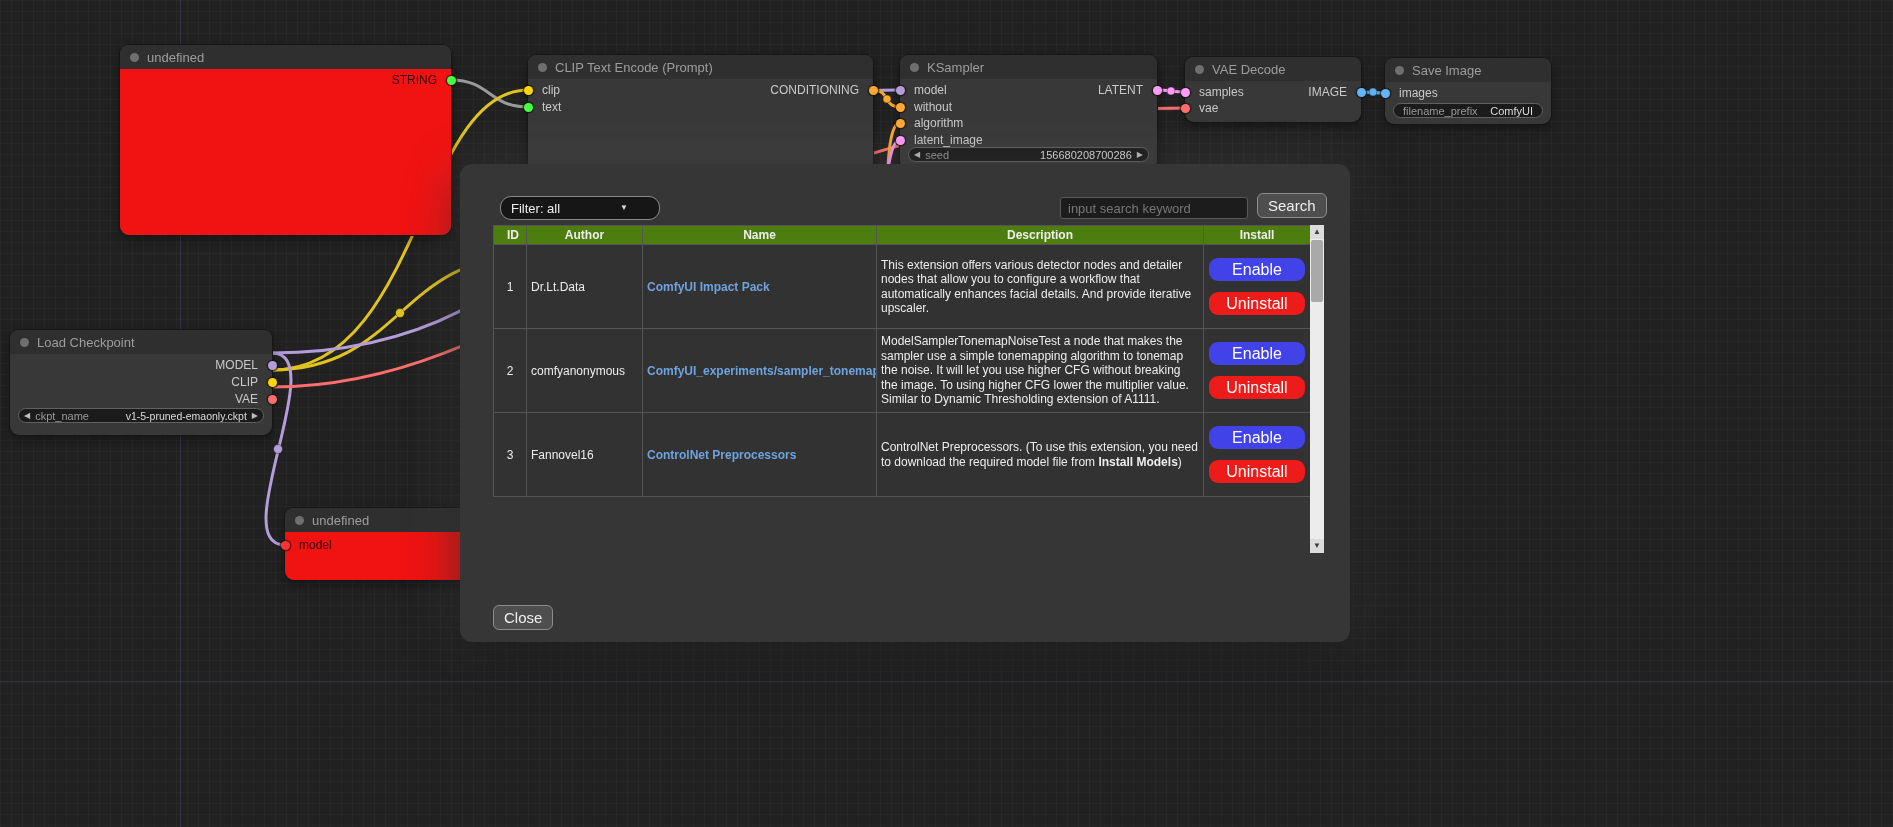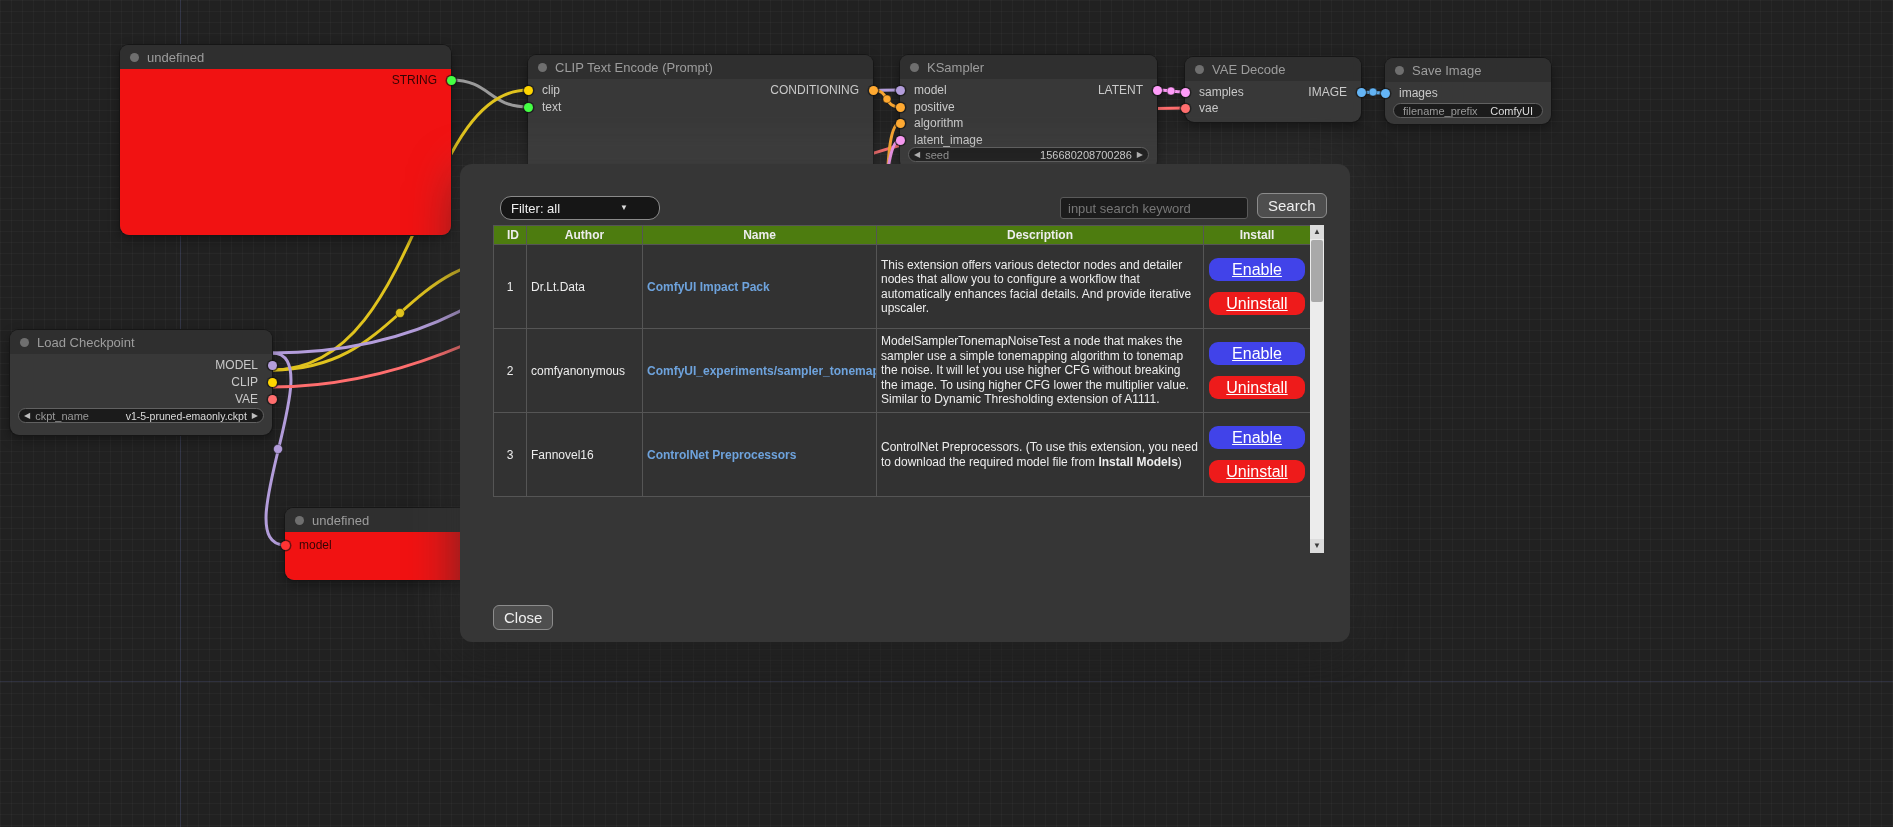--- a/index.html
+++ b/index.html
@@ -66,21 +66,21 @@
   .tbl{position:absolute;left:33px;top:61px;width:817px;border-collapse:collapse;
         font-size:12px;color:#ededed;table-layout:fixed;}
   .tbl th{background:#4d7c0f;border:1px solid #555;font-weight:bold;height:18px;padding:0 13px;font-size:12px;}
   .tbl td{border:1px solid #555;padding:2px 4px;vertical-align:middle;background:#323232;}
   .td-id{text-align:center;}
   .name-cell{white-space:nowrap;overflow:hidden;padding-left:6px;}
   .link{color:#6ea3dd;font-weight:bold;text-decoration:none;}
   .desc{line-height:14.5px;}
   .td-install{text-align:center;padding:2px;}
   .btn-enable,.btn-uninstall{display:block;width:96px;margin:11px auto;border:none;border-radius:9px;
-        color:#fff;font-size:16px;font-family:inherit;padding:2px 0;line-height:19px;text-decoration:underline;}
+        color:#fff;font-size:16px;font-family:inherit;padding:2px 0;line-height:19px;}
   .btn-enable{background:#4143e9;}
   .btn-uninstall{background:#ee1b1b;}
 
   .sbar{position:absolute;left:850px;top:61px;width:14px;height:328px;background:#ececec;}
   .sarrow{position:absolute;left:0;width:14px;height:14px;background:#dcdcdc;color:#3c3c3c;
         font-size:8px;text-align:center;line-height:14px;}
   .sarrow.up{top:0;} .sarrow.down{bottom:0;}
   .sthumb{position:absolute;left:1px;width:12px;top:15px;height:62px;background:#a9a9a9;border-radius:2px;}
 </style>
 </head>
@@ -149,21 +149,21 @@
     <div class="node-title">
       <span class="title-dot"></span>
       <span>KSampler</span>
     </div>
     <div class="slot in" style="top:27px;">
       <span class="dot in c-model"></span>
       <span>model</span>
     </div>
     <div class="slot in" style="top:44px;">
       <span class="dot in c-cond"></span>
-      <span>positive</span>
+      <span>without</span>
     </div>
     <div class="slot in" style="top:60px;">
       <span class="dot in c-cond"></span>
       <span>algorithm</span>
     </div>
     <div class="slot in" style="top:77px;">
       <span class="dot in c-latent"></span>
       <span>latent_image</span>
     </div>
     <div class="slot out" style="top:27px;">

